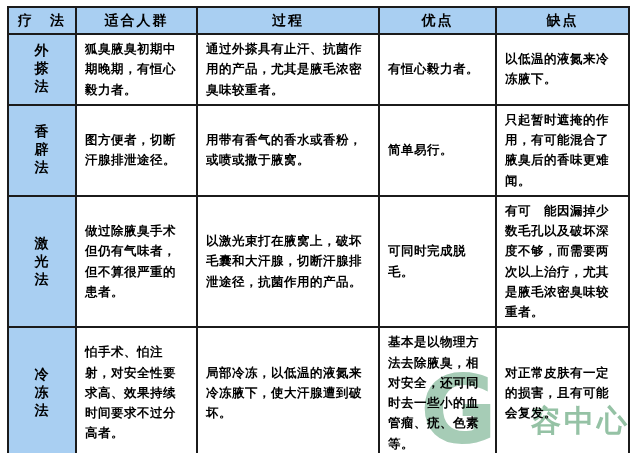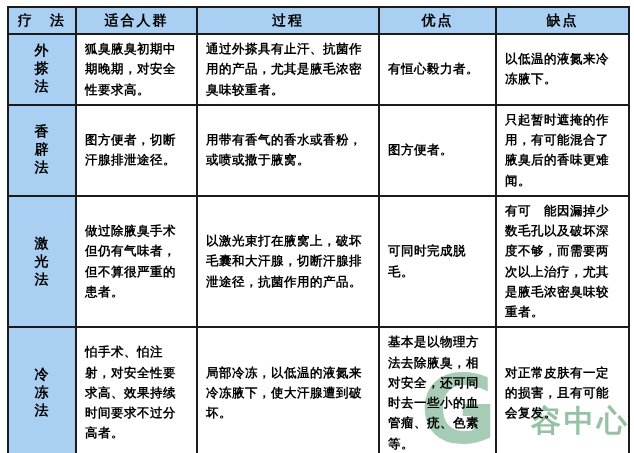--- a/index.html
+++ b/index.html
@@ -109,30 +109,30 @@
         <th>疗　法</th>
         <th>适合人群</th>
         <th>过程</th>
         <th>优点</th>
         <th>缺点</th>
       </tr>
     </thead>
     <tbody>
       <tr class="r1">
         <td class="method">外搽法</td>
-        <td class="detail">狐臭腋臭初期中期晚期，对安全性要求高。</td>
+        <td class="detail">狐臭腋臭初期中期晚期，有恒心毅力者。</td>
         <td class="detail">通过外搽具有止汗、抗菌作用的产品，尤其是腋毛浓密臭味较重者。</td>
         <td class="detail">有恒心毅力者。</td>
         <td class="detail">以低温的液氮来冷冻腋下。</td>
       </tr>
       <tr class="r2">
         <td class="method">香辟法</td>
         <td class="detail">图方便者，切断汗腺排泄途径。</td>
         <td class="detail">用带有香气的香水或香粉，或喷或撒于腋窝。</td>
-        <td class="detail">图方便者。</td>
+        <td class="detail">简单易行。</td>
         <td class="detail">只起暂时遮掩的作用，有可能混合了腋臭后的香味更难闻。</td>
       </tr>
       <tr class="r3">
         <td class="method">激光法</td>
         <td class="detail">做过除腋臭手术但仍有气味者，但不算很严重的患者。</td>
         <td class="detail">以激光束打在腋窝上，破坏毛囊和大汗腺，切断汗腺排泄途径，抗菌作用的产品。</td>
         <td class="detail">可同时完成脱毛。</td>
         <td class="detail">有可　能因漏掉少数毛孔以及破坏深度不够，而需要两次以上治疗，尤其是腋毛浓密臭味较重者。</td>
       </tr>
       <tr class="r4">

